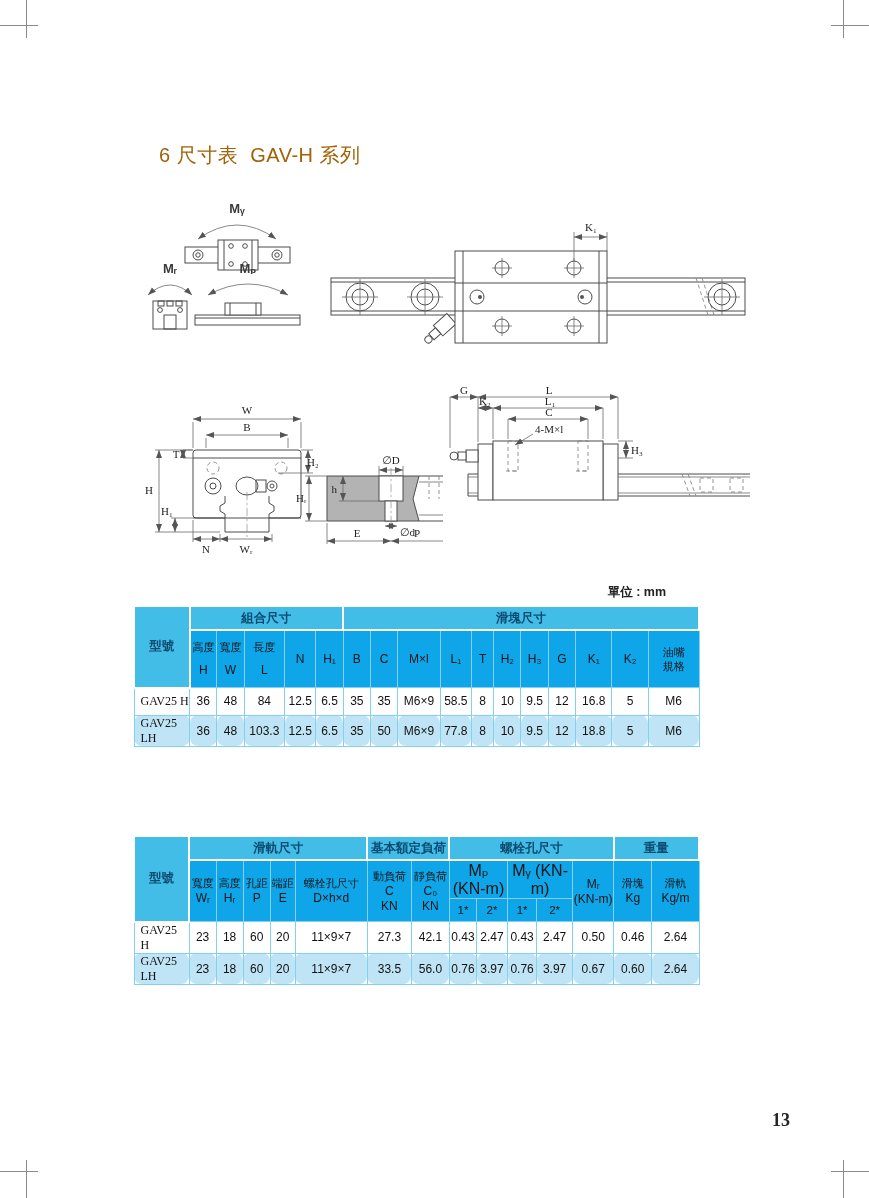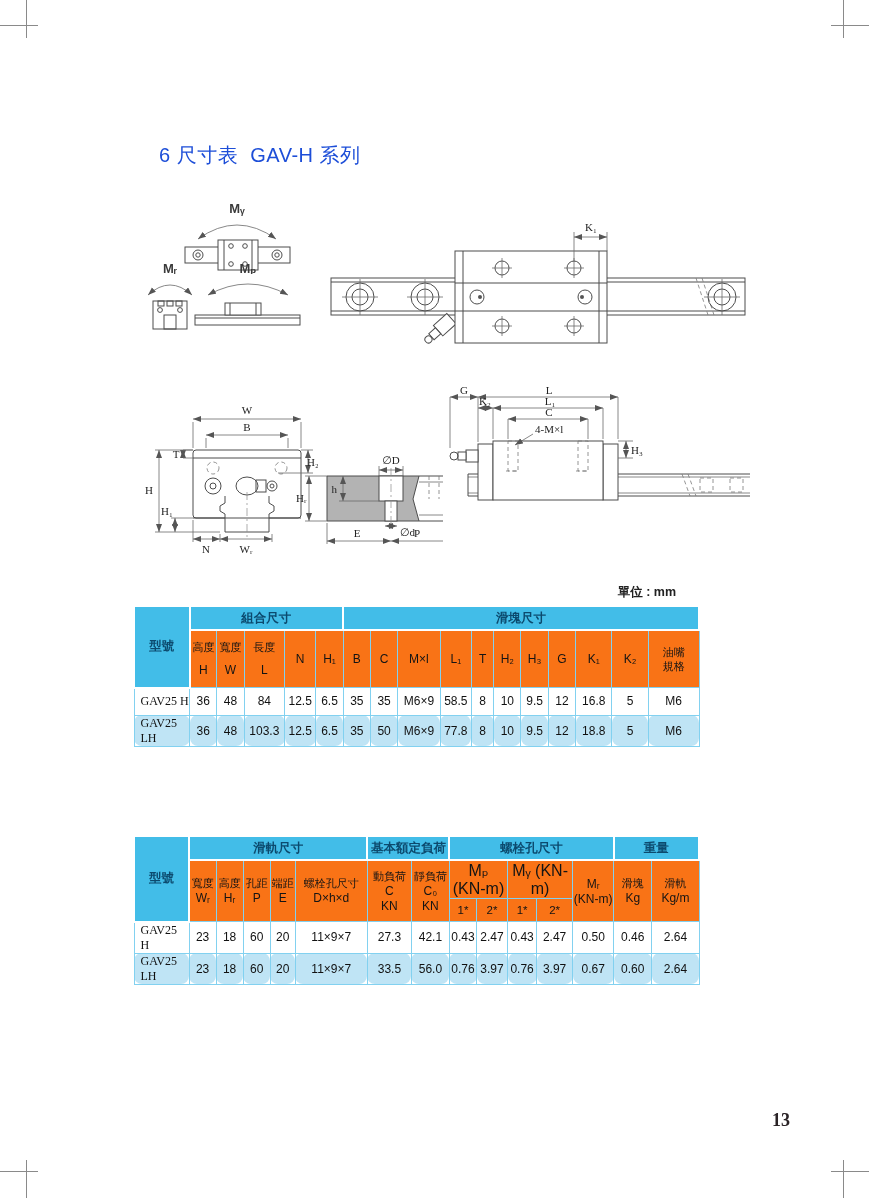--- a/index.html
+++ b/index.html
@@ -2,37 +2,37 @@
 <html><head>
 <meta charset="utf-8">
 <style>
   html,body{margin:0;padding:0;background:#e8e8e8;}
   .page{position:relative;width:869px;height:1198px;background:#ffffff;margin:0 auto;
         font-family:"Liberation Sans","DejaVu Sans",sans-serif;overflow:hidden;}
   
   .crop{position:absolute;background:#8a8a8a;}
   
   .title{position:absolute;left:159px;top:142px;font-size:20px;font-weight:500;
-         color:#1d4ed8;letter-spacing:.5px;white-space:pre;}
-  
-  .unit{position:absolute;left:148px;top:584px;width:528px;text-align:right;
+         color:#a16207;letter-spacing:.5px;white-space:pre;}
+  
+  .unit{position:absolute;left:138px;top:584px;width:528px;text-align:right;
         font-size:12.5px;font-weight:bold;color:#222;}
   
   .footnote{position:absolute;left:133px;top:959px;font-size:11.5px;font-weight:bold;color:#3a3a3a;}
   
   .pagenum{position:absolute;left:772px;top:1110px;font-family:"Liberation Serif","DejaVu Serif",serif;
            font-weight:bold;font-size:18px;color:#2a2326;}
   
   table.dim-table{border-collapse:collapse;table-layout:fixed;position:absolute;left:133px;width:567px;}
   .t1{top:605px;}
   .t2{top:835px;}
   .dim-table th,.dim-table td{padding:0;text-align:center;vertical-align:middle;overflow:hidden;}
   .cyan{background:#42bde8;color:#0c4a6e;border:2px solid #ffffff;font-size:12.5px;font-weight:bold;}
   .band-row th{height:22px;}
-  th.sub{background:#f97316;border:1px solid #82d1f0;font-weight:normal;color:#141414;}
+  th.sub{background:#0ea5e9;border:1px solid #82d1f0;font-weight:normal;color:#141414;}
   .t1 th.sub{height:56px;}
   .t2 tr.sub2 th.sub{height:27px;}
   .t2 tr.sub3 th.sub{height:22px;font-size:11.5px;}
   .l1{font-size:11px;line-height:13px;}
   .l2{font-size:12px;line-height:14px;}
   .stack .l1{margin-bottom:9px;}
   .stack2 .l1,.stack2 .l2{margin:1px 0;}
   .l1:empty{display:none;margin:0;}
   .dim-table td{border:1px solid #82d1f0;font-size:12px;color:#111;height:26px;background:#fff;}
   .t2 td{height:24px;}

